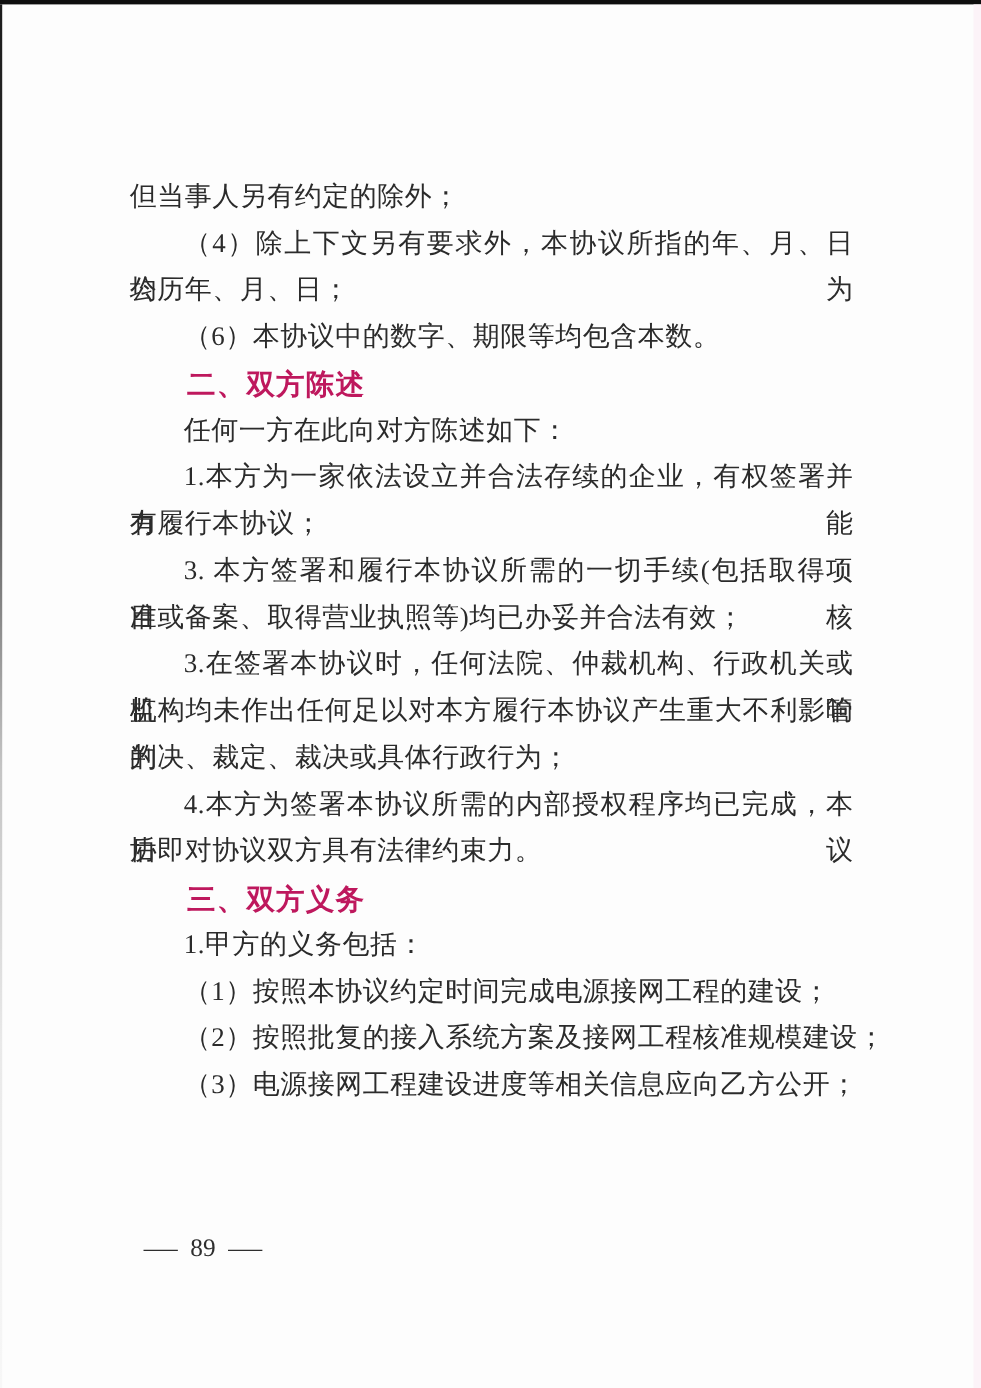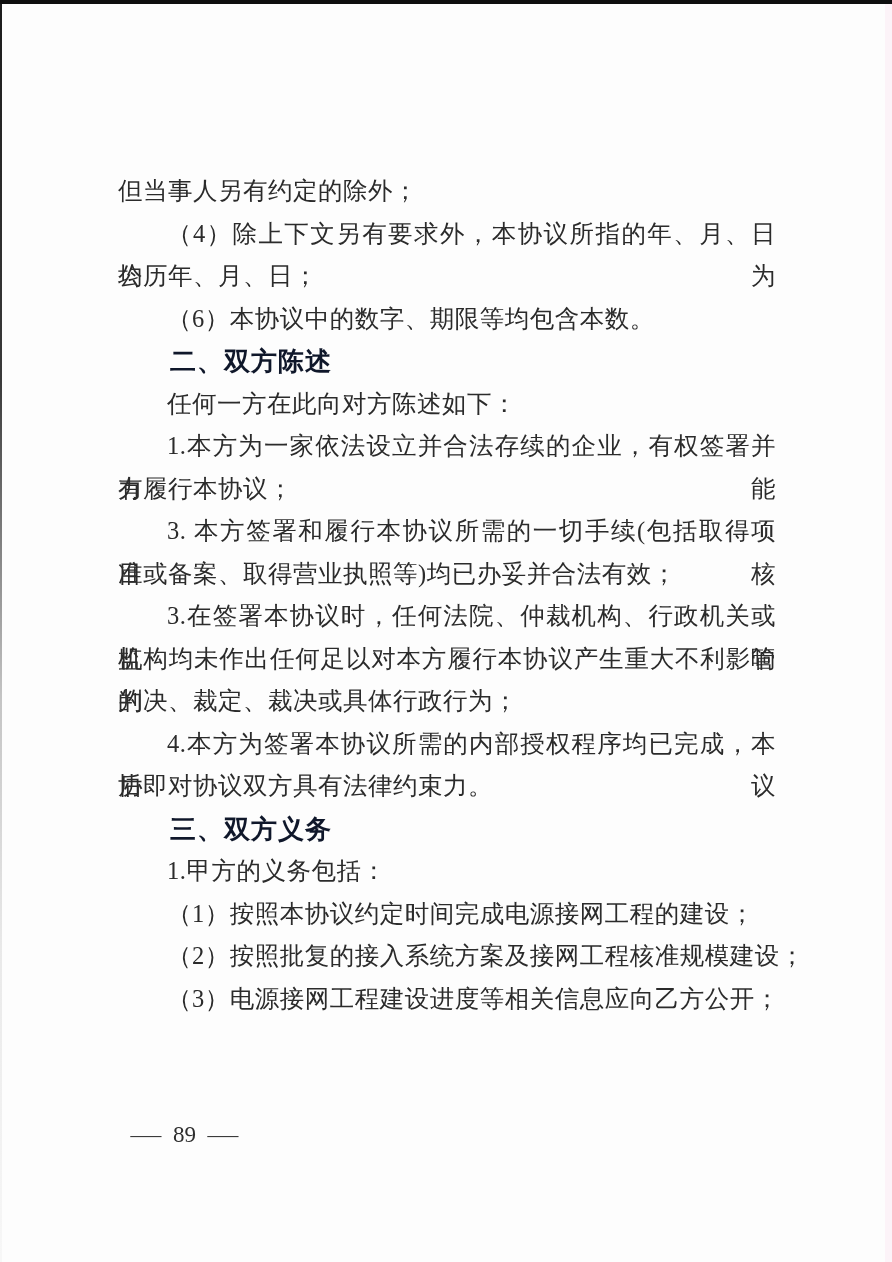--- a/index.html
+++ b/index.html
@@ -30,21 +30,21 @@
   }
   .scan-right-strip {
     position: absolute;
     top: 4px; right: 0;
     width: 7px; bottom: 0;
     background: #fcf3f8;
   }
   .doc-body {
     position: absolute;
     left: 118px;
-    top: 170px;
+    top: 158px;
     width: 658px;
   }
   .line {
     height: 42.5px;
     line-height: 42.5px;
     font-size: 24.5px;
     color: #2b2b2b;
     letter-spacing: 0.5px;
     white-space: nowrap;
     text-align: left;
@@ -52,21 +52,21 @@
   .line.just {
     white-space: normal;
     text-align: justify;
     text-align-last: justify;
   }
   .line.indent { text-indent: 2em; }
   .line.heading {
     font-family: "Liberation Sans", "DejaVu Sans", sans-serif;
     font-weight: 700;
     font-size: 26px;
-    color: #0f172a;
+    color: #be185d;
     letter-spacing: 1px;
   }
   .page-footer {
     position: absolute;
     left: 135px;
     top: 1122px;
     font-family: "Liberation Serif", "DejaVu Serif", serif;
     font-size: 22px;
     color: #2e2e2e;
     display: flex;

